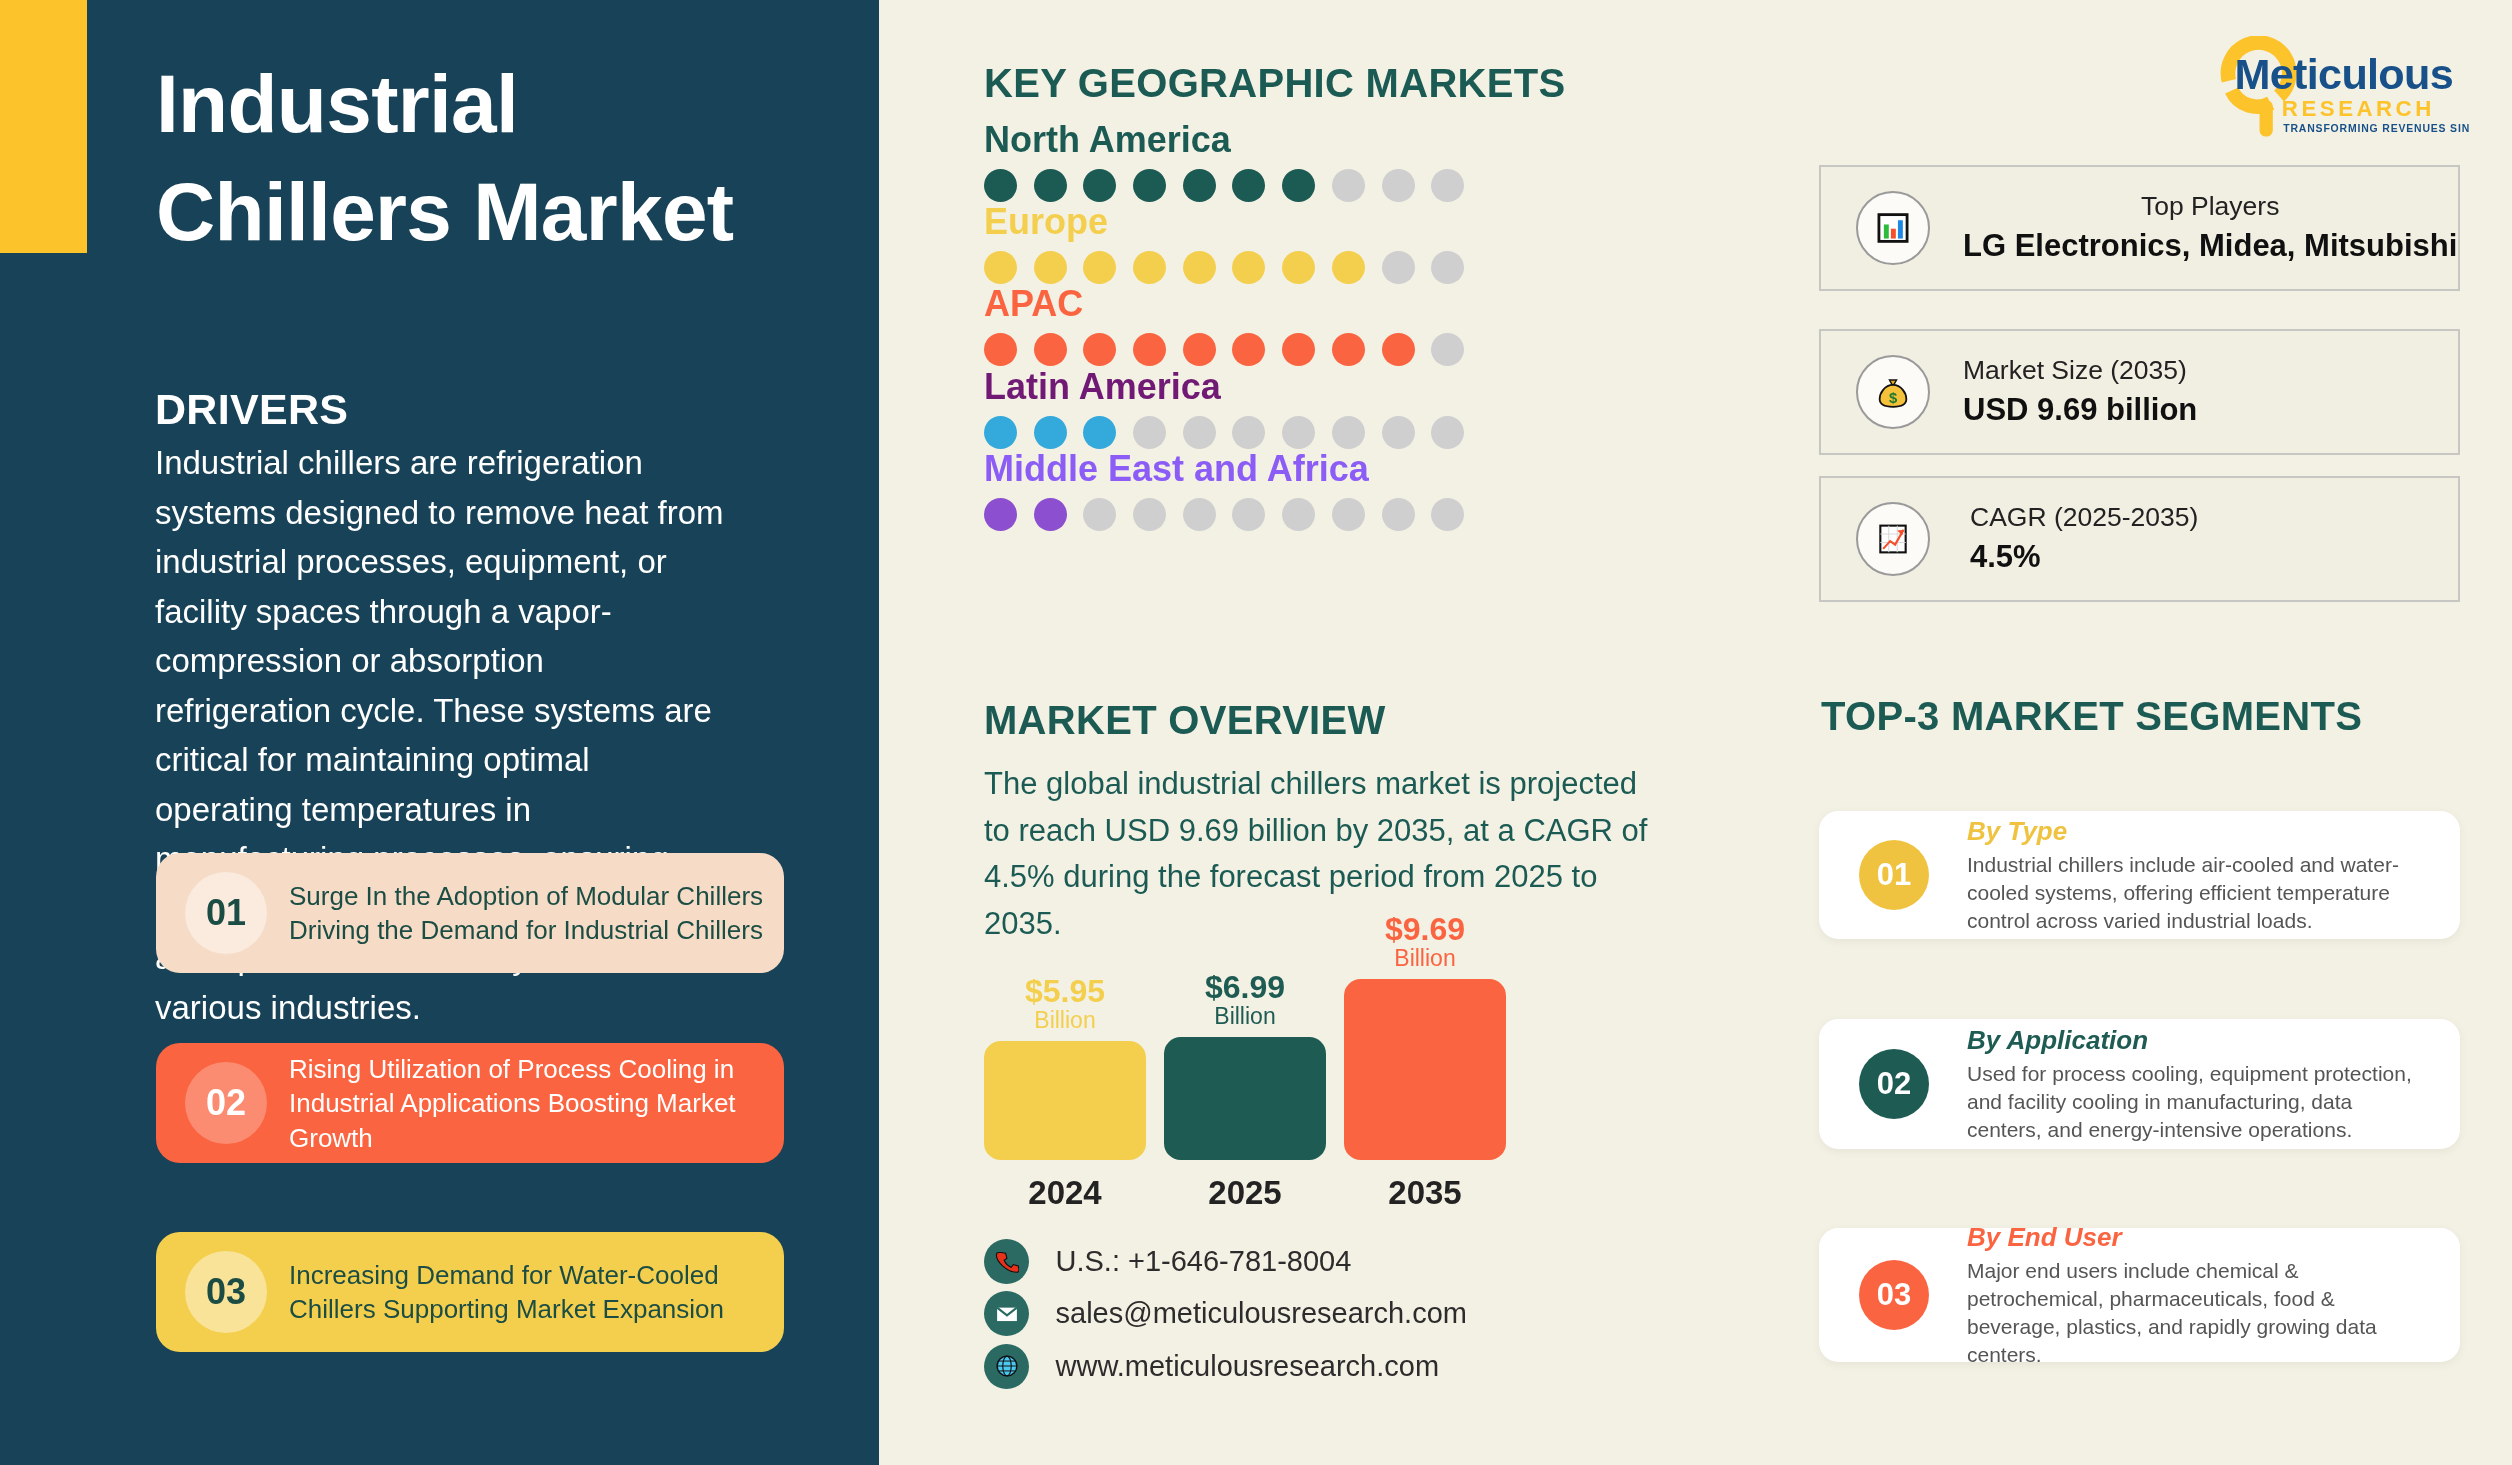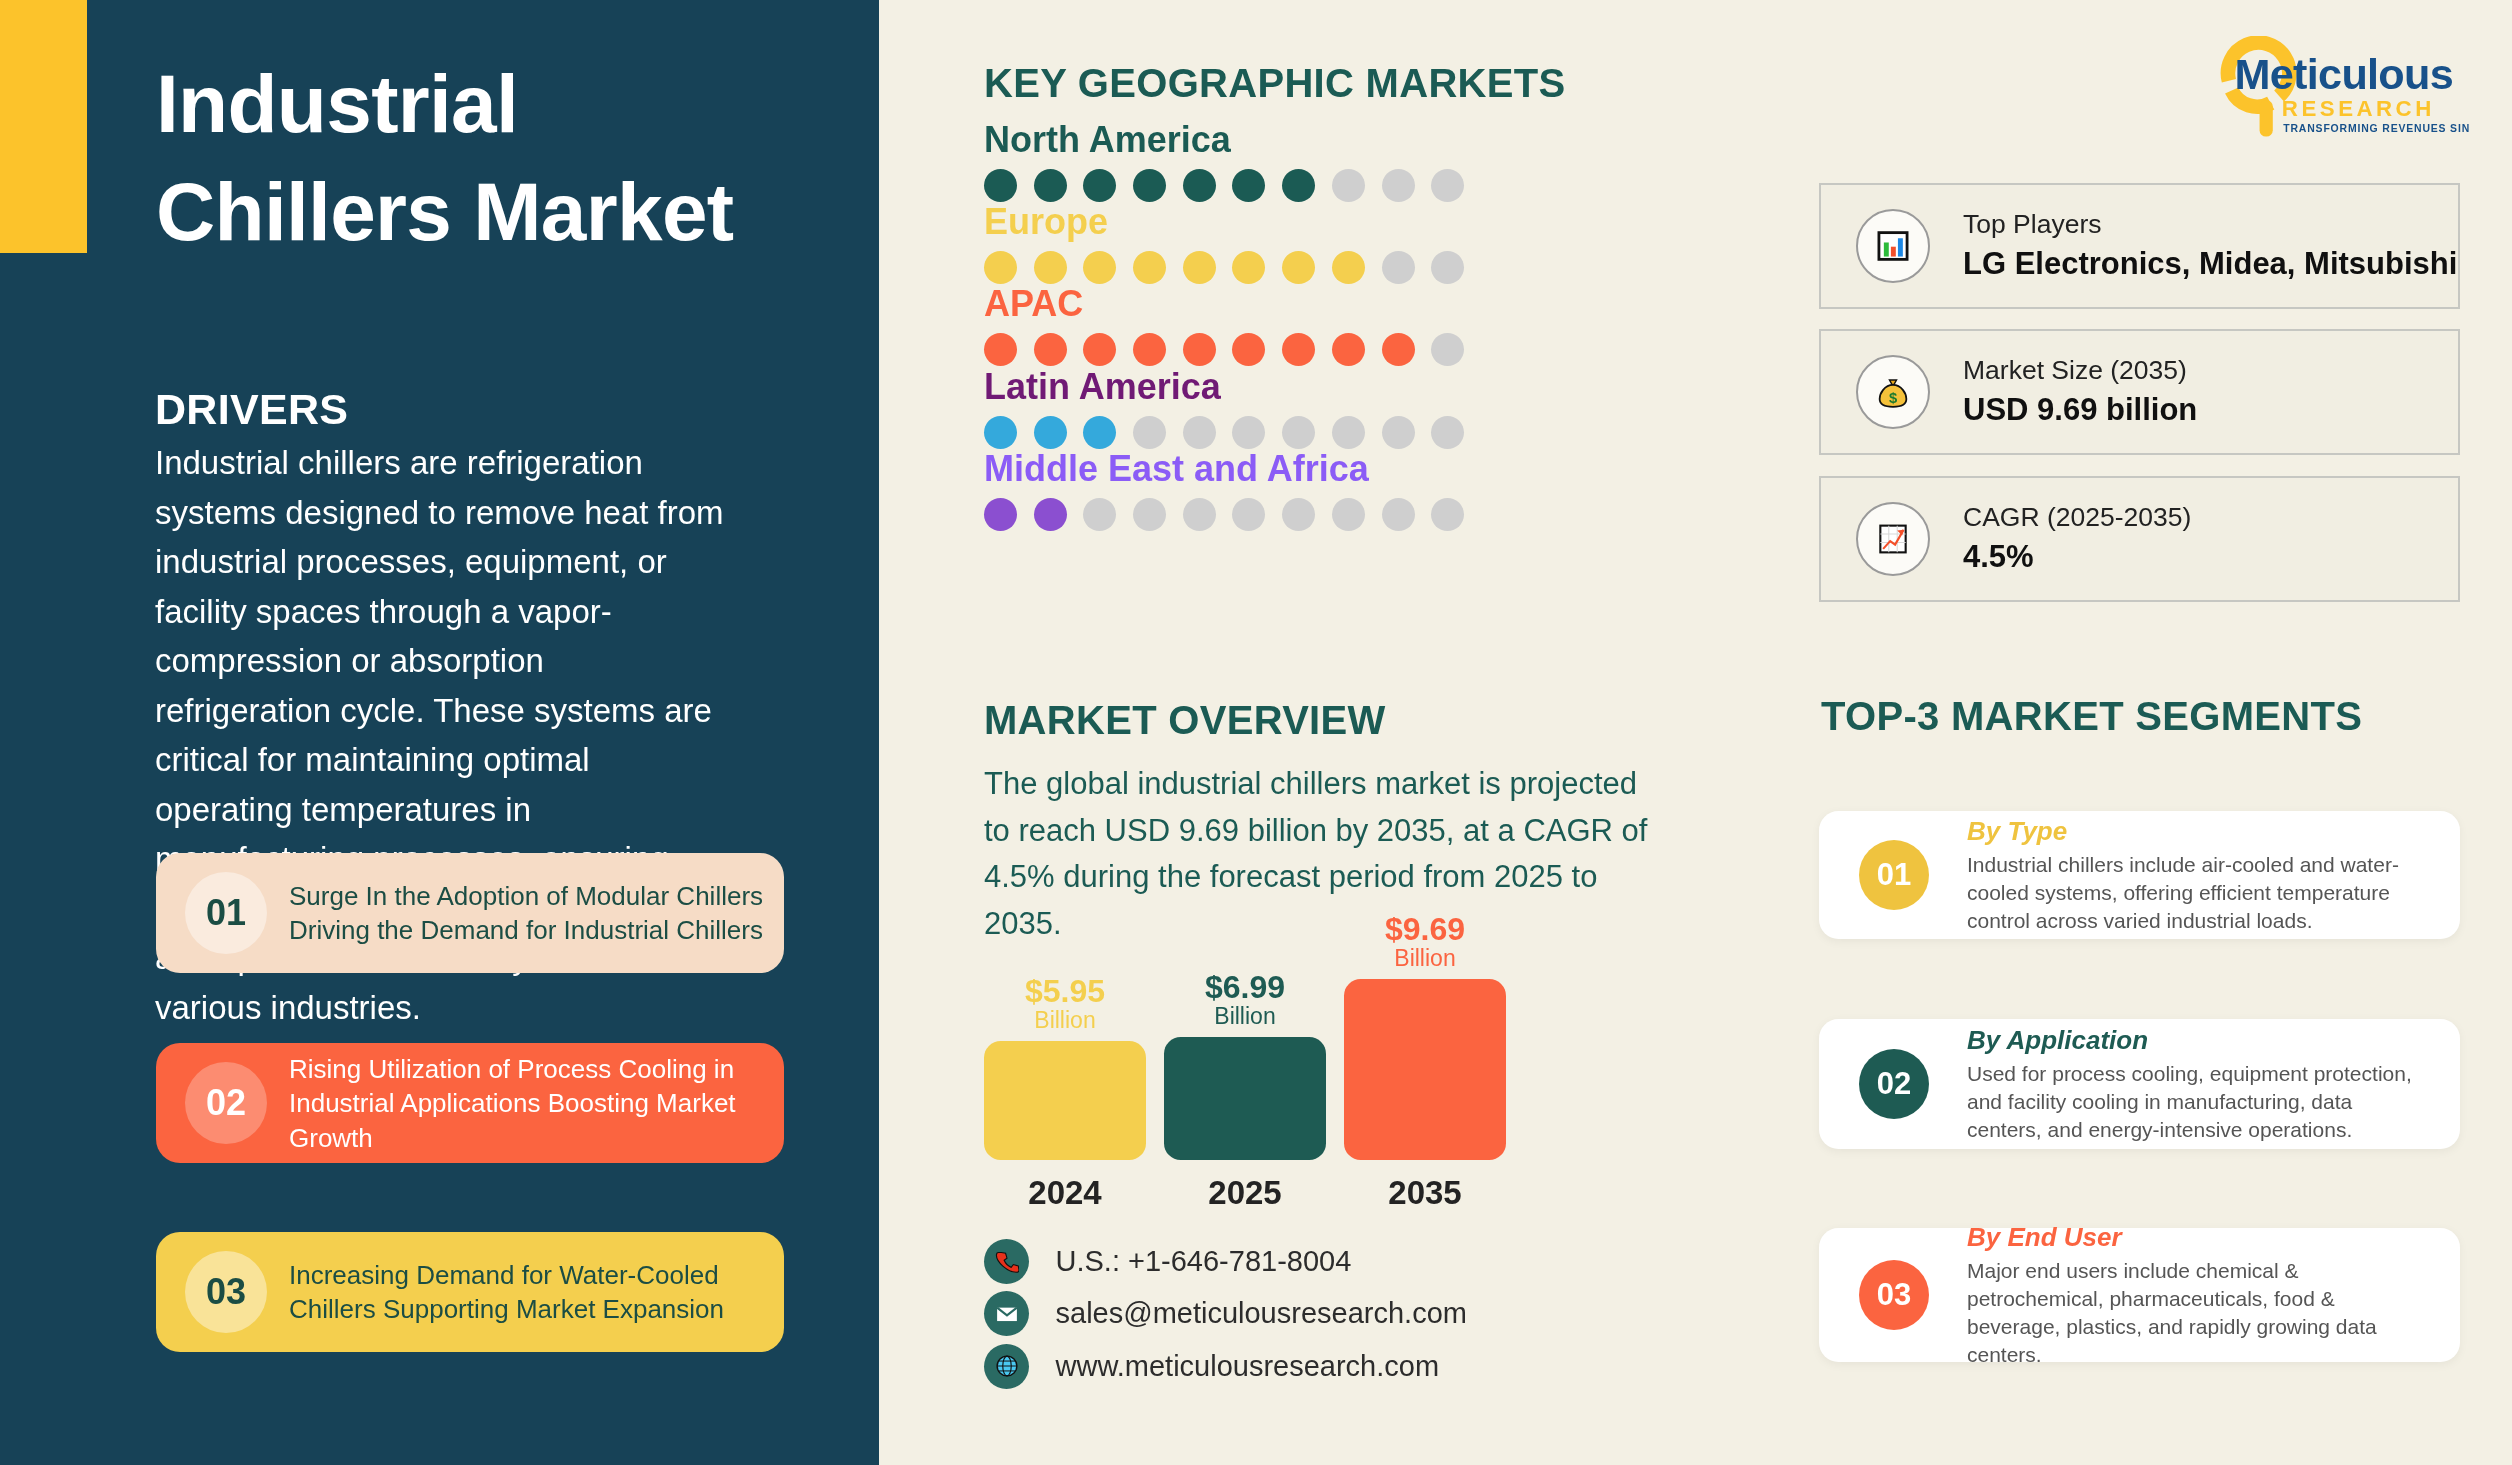--- a/index.html
+++ b/index.html
@@ -104,23 +104,23 @@
   .contact-text { margin-left: 26.5px; font-size: 29px; color: #2C2C2C; }
 
   
   .logo { position: absolute; left: 2208px; top: 36px; width: 262px; height: 102px; }
 
   .stat-card {
     position: absolute; left: 1819px; width: 641px; height: 126px;
     border: 2.1px solid #C6C7C2; background: #F1EEE2;
     display: flex; align-items: center;
   }
-  #stat-1 { top: 183px; }
+  #stat-1 { top: 165px; text-align: center; }
   #stat-2 { top: 329px; }
-  #stat-3 { top: 476px; }
+  #stat-3 { top: 476px; gap: 7px; }
   .stat-icon-wrap {
     width: 74px; height: 74px; border-radius: 50%; background: #FCFBF7;
     border: 2.8px solid #9A9A9A; margin-left: 35px; flex: 0 0 74px;
     display: flex; align-items: center; justify-content: center;
   }
   .stat-body { margin-left: 33px; }
   .stat-label { font-size: 26.5px; color: #222222; line-height: 1.25; }
   .stat-value { font-size: 31px; color: #101010; font-weight: bold; line-height: 1.3; margin-top: 2.8px; }
 
   .seg-card {

